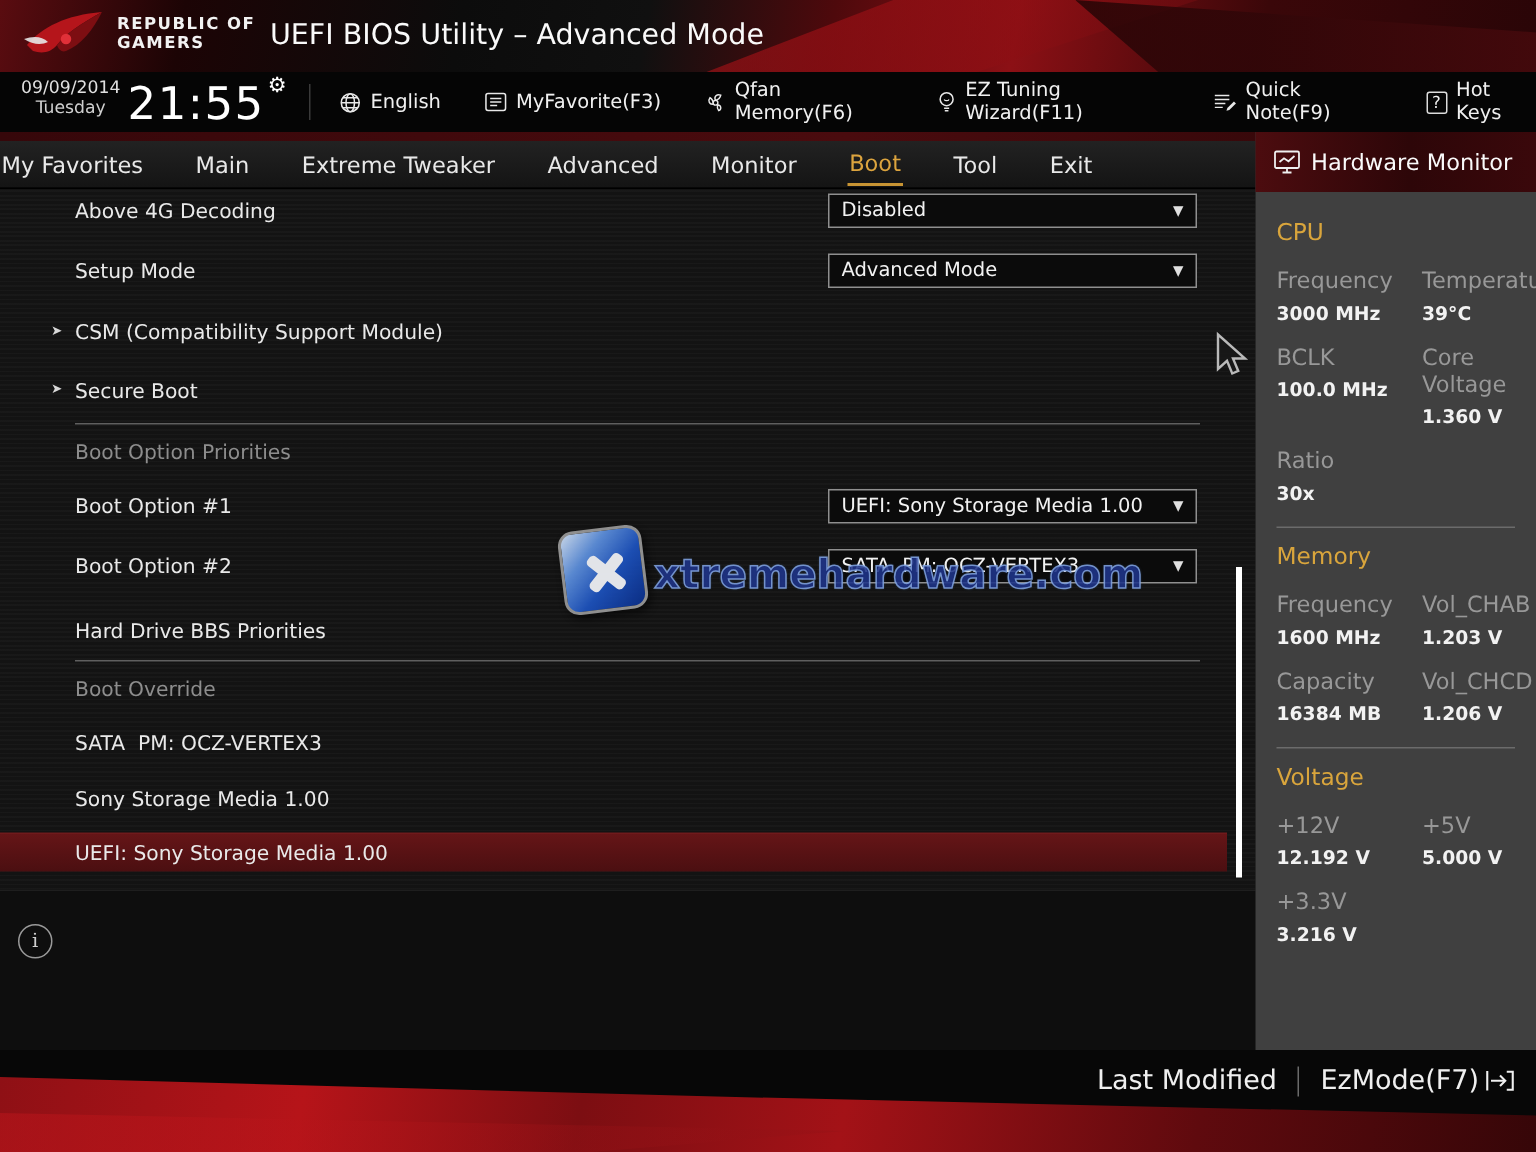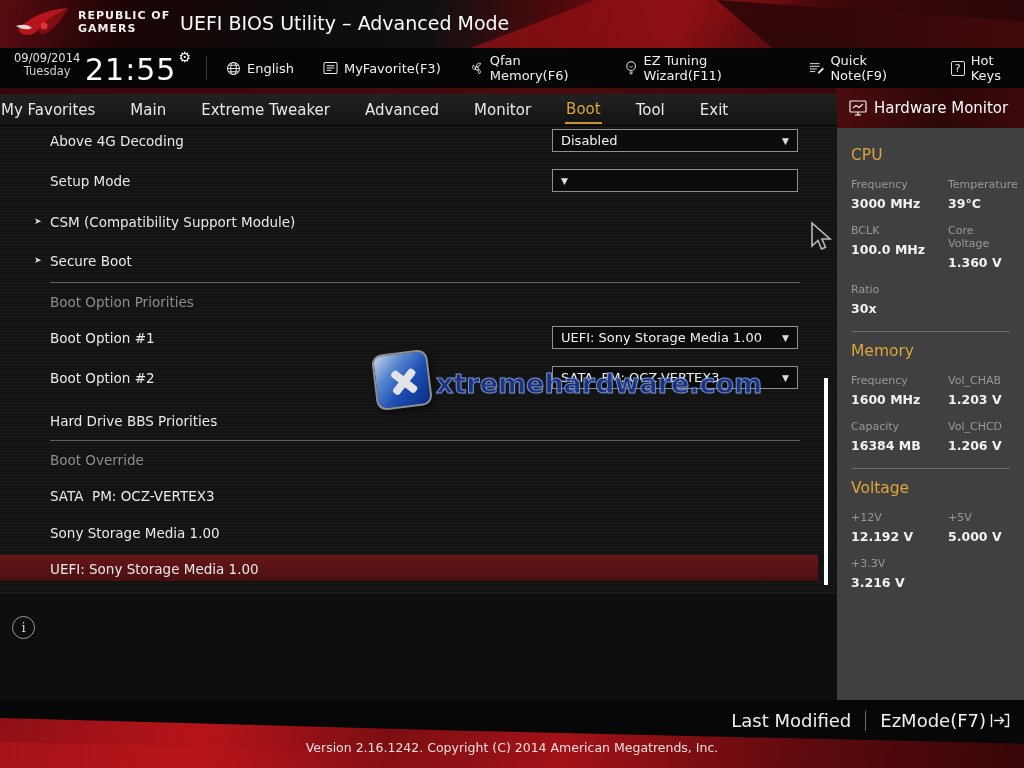--- a/index.html
+++ b/index.html
@@ -84,21 +84,21 @@
   
   .sidebar { position:absolute; top:88px; left:837px; width:187px; height:612px; background:#404040; }
   .hm-header { position:absolute; top:0; left:0; width:100%; height:40px;
     background:linear-gradient(90deg,#4c0c0f,#2d0608 55%,#3a080b);
     display:flex; align-items:center; gap:7px; padding-left:12px; }
   .hm-title { color:#fafafa; font-size:15px; }
   .hm-body { position:absolute; top:40px; left:0; right:0; bottom:0; padding:8px 8px 0 14px; }
   .hm-section-title { color:#d9a53c; font-size:15.5px; margin:10px 0 14px 0; }
   .hm-grid { display:grid; grid-template-columns:97px auto; }
   .hm-cell { margin-bottom:13px; }
-  .hm-label { color:#989898; font-size:11px; margin-bottom:5px; }
+  .hm-label { color:#989898; font-size:15px; margin-bottom:5px; }
   .hm-value { color:#f2f2f2; font-size:12.5px; font-weight:bold; }
   .hm-sep { height:1px; background:#6b6b6b; margin:2px 6px 2px 0; }
 
   
   .footer { position:absolute; top:700px; left:0; width:1024px; height:68px; background:#070707; overflow:hidden; }
   .footer-red { position:absolute; left:0; bottom:0; width:100%; height:64px;
     background:linear-gradient(100deg,#8e1015 0%,#b61419 20%,#7c0e12 38%,#a31217 55%,#5f0a0e 78%,#360608 100%);
     clip-path:polygon(0 22%,46% 42%,100% 62%,100% 100%,0 100%); }
   .footer-red2 { position:absolute; left:0; bottom:0; width:55%; height:40px;
     background:linear-gradient(95deg,#c4161c,#80101466); opacity:.45;
@@ -213,20 +213,21 @@
       <span class="row-label">Above 4G Decoding</span>
       <div class="dropdown">
         <span class="dd-value">Disabled</span>
         <span class="dd-caret">▼</span>
       </div>
     </div>
 
     <div class="row" style="top:43px;">
       <span class="row-label">Setup Mode</span>
       <div class="dropdown">
+        <span class="dd-value">Advanced Mode</span>
         <span class="dd-caret">▼</span>
       </div>
     </div>
 
     <div class="row" style="top:84px;">
       <span class="arrow-glyph">➤</span>
       <span class="row-label">CSM (Compatibility Support Module)</span>
     </div>
 
     <div class="row" style="top:123px;">
@@ -373,20 +374,19 @@
       <div class="footer-item">
         <span>EzMode(F7)</span>
         <svg width="20" height="15" viewBox="0 0 20 15" fill="none" stroke="#efefef" stroke-width="1.4">
           <line x1="1.5" y1="1" x2="1.5" y2="14"></line>
           <line x1="4" y1="7.5" x2="13" y2="7.5"></line>
           <path d="M10 4 L13.5 7.5 L10 11" fill="none"></path>
           <path d="M14.5 1.5 h4 v12 h-4"></path>
         </svg>
       </div>
     </div>
-    <div class="version-text">Version 2.16.1242. Copyright (C) 2014 American Megatrends, Inc.</div>
   </div>
 
   <svg class="cursor" width="28" height="34" viewBox="0 0 28 34">
     <path d="M6 3 L6 26 L12 20.5 L15.5 29 L19.5 27.3 L16 19 L24 19 Z" fill="rgba(25,25,25,0.85)" stroke="#b9b9b9" stroke-width="1.6"></path>
   </svg>
 
 </div>
 
 </body></html>

